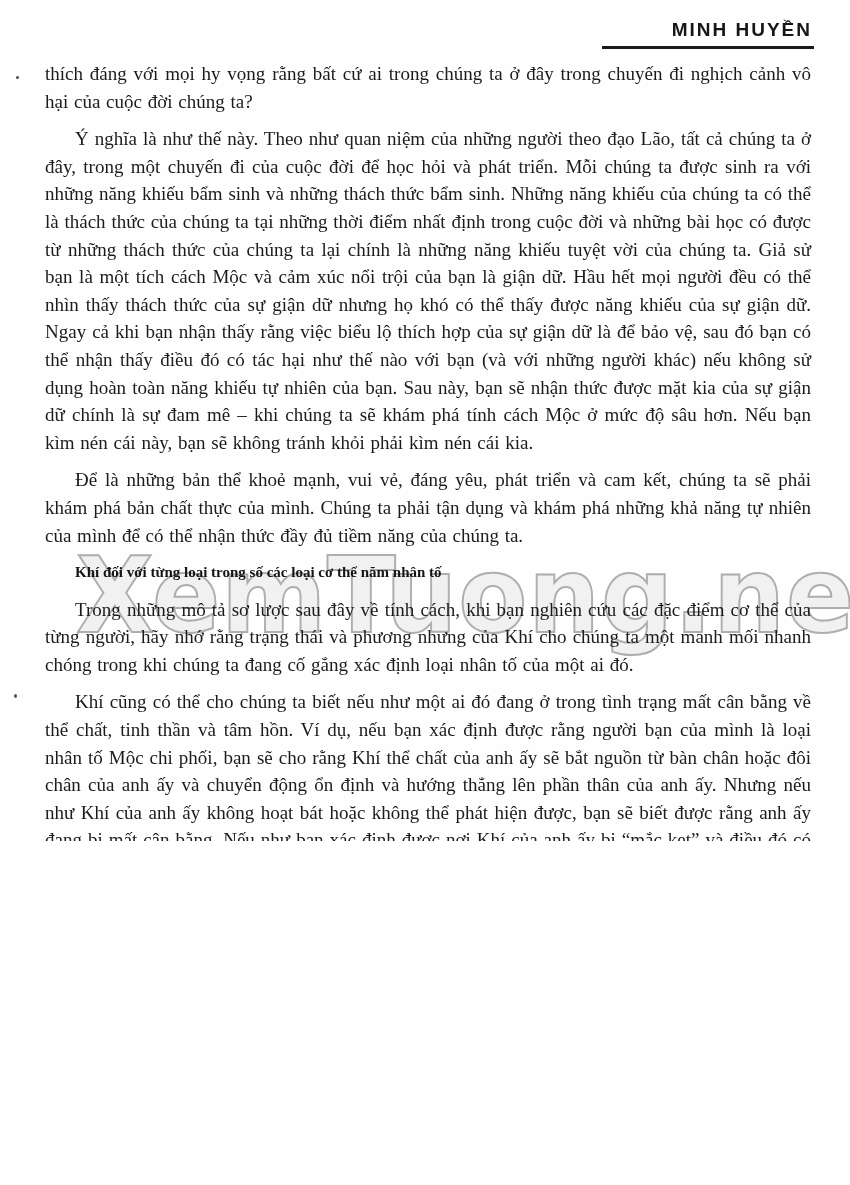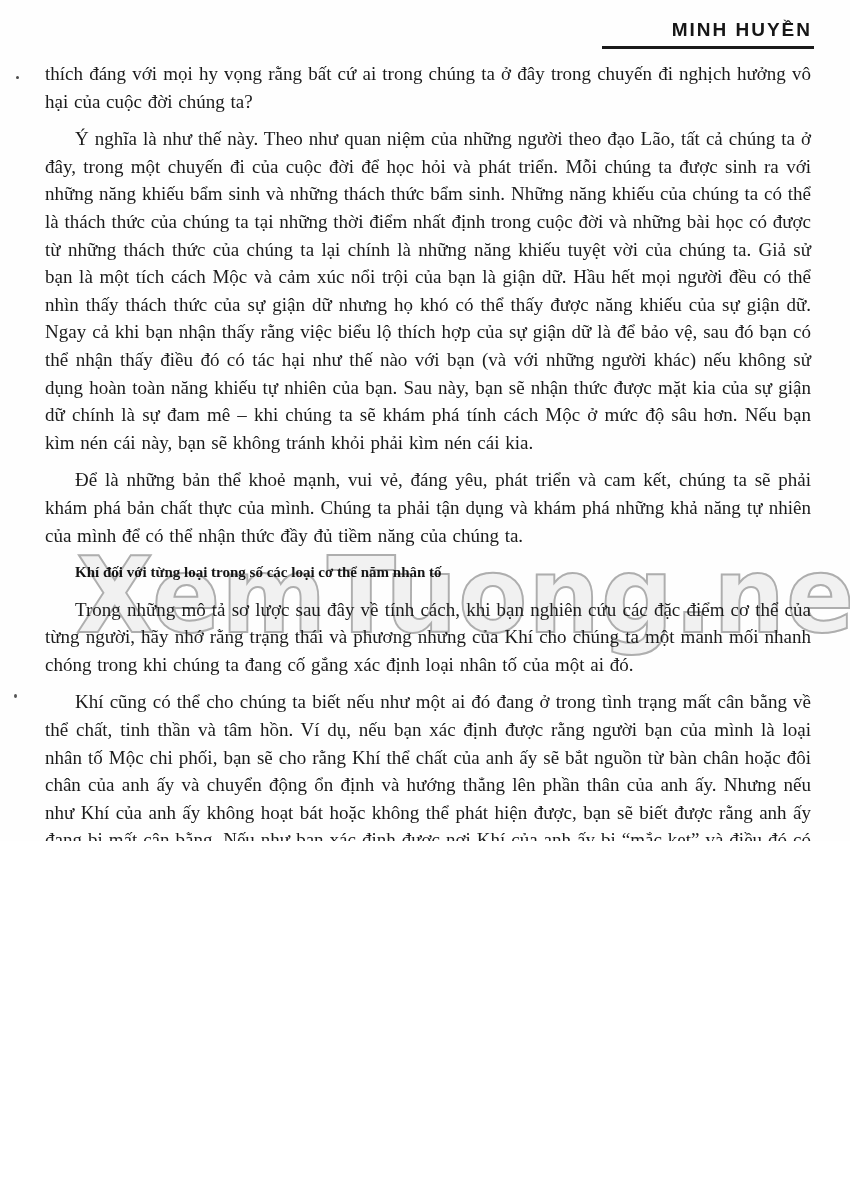--- a/index.html
+++ b/index.html
@@ -141,21 +141,21 @@
 
   <div class="running-head">MINH HUYỀN</div>
   <div class="running-head-rule"></div>
 
   <div class="watermark">XemTuong.net</div>
 
   <div class="speck-a"></div>
   <div class="speck-b"></div>
 
   <div class="text-column">
-    <p class="no-indent">thích đáng với mọi hy vọng rằng bất cứ ai trong chúng ta ở đây trong chuyến đi nghịch hưởng vô hại của cuộc đời chúng ta?</p>
+    <p class="no-indent">thích đáng với mọi hy vọng rằng bất cứ ai trong chúng ta ở đây trong chuyến đi nghịch cảnh vô hại của cuộc đời chúng ta?</p>
     <p>Ý nghĩa là như thế này. Theo như quan niệm của những người theo đạo Lão, tất cả chúng ta ở đây, trong một chuyến đi của cuộc đời để học hỏi và phát triển. Mỗi chúng ta được sinh ra với những năng khiếu bẩm sinh và những thách thức bẩm sinh. Những năng khiếu của chúng ta có thể là thách thức của chúng ta tại những thời điểm nhất định trong cuộc đời và những bài học có được từ những thách thức của chúng ta lại chính là những năng khiếu tuyệt vời của chúng ta. Giả sử bạn là một tích cách Mộc và cảm xúc nổi trội của bạn là giận dữ. Hầu hết mọi người đều có thể nhìn thấy thách thức của sự giận dữ nhưng họ khó có thể thấy được năng khiếu của sự giận dữ. Ngay cả khi bạn nhận thấy rằng việc biểu lộ thích hợp của sự giận dữ là để bảo vệ, sau đó bạn có thể nhận thấy điều đó có tác hại như thế nào với bạn (và với những người khác) nếu không sử dụng hoàn toàn năng khiếu tự nhiên của bạn. Sau này, bạn sẽ nhận thức được mặt kia của sự giận dữ chính là sự đam mê – khi chúng ta sẽ khám phá tính cách Mộc ở mức độ sâu hơn. Nếu bạn kìm nén cái này, bạn sẽ không tránh khỏi phải kìm nén cái kia.</p>
     <p>Để là những bản thể khoẻ mạnh, vui vẻ, đáng yêu, phát triển và cam kết, chúng ta sẽ phải khám phá bản chất thực của mình. Chúng ta phải tận dụng và khám phá những khả năng tự nhiên của mình để có thể nhận thức đầy đủ tiềm năng của chúng ta.</p>
     <div class="section-heading">Khí đối với từng loại trong số các loại cơ thể năm nhân tố</div>
     <p>Trong những mô tả sơ lược sau đây về tính cách, khi bạn nghiên cứu các đặc điểm cơ thể của từng người, hãy nhớ rằng trạng thái và phương nhưng của Khí cho chúng ta một manh mối nhanh chóng trong khi chúng ta đang cố gắng xác định loại nhân tố của một ai đó.</p>
     <p>Khí cũng có thể cho chúng ta biết nếu như một ai đó đang ở trong tình trạng mất cân bằng về thể chất, tinh thần và tâm hồn. Ví dụ, nếu bạn xác định được rằng người bạn của mình là loại nhân tố Mộc chi phối, bạn sẽ cho rằng Khí thể chất của anh ấy sẽ bắt nguồn từ bàn chân hoặc đôi chân của anh ấy và chuyển động ổn định và hướng thẳng lên phần thân của anh ấy. Nhưng nếu như Khí của anh ấy không hoạt bát hoặc không thể phát hiện được, bạn sẽ biết được rằng anh ấy đang bị mất cân bằng. Nếu như bạn xác định được nơi Khí của anh ấy bị “mắc kẹt” và điều đó có thể cho bạn một ý nghĩ về nơi nào đó anh ấy ngắt nguồn năng lượng của mình hay đang bị căng thẳng và điều gì sẽ ảnh hưởng đến toàn bộ sức khoẻ của anh ấy.</p>
   </div>
 
   <div class="footer-line">
     <span class="footer-text"><span>Qúy vị hãy vào trang chủ </span><span class="site-name">XemTuong.net</span><span> để xem thêm nhiều mục hay khác</span></span>
   </div>

